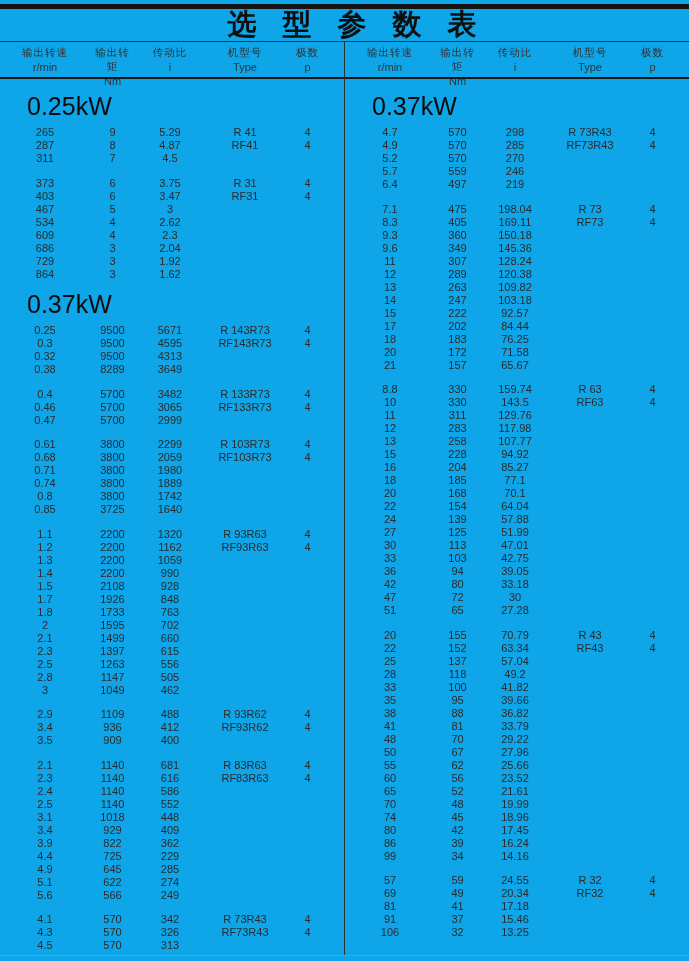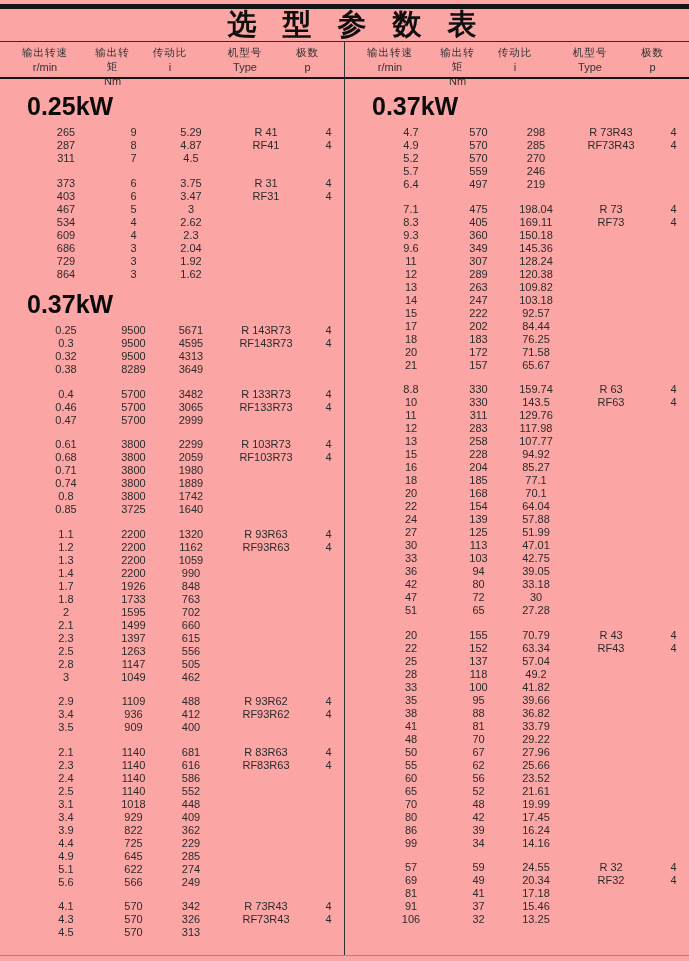--- a/index.html
+++ b/index.html
@@ -1,18 +1,18 @@
 <!DOCTYPE html>
 <html><head>
 <meta charset="utf-8">
 <style>
   html,body { margin:0; padding:0; background:#e8e8e8; }
   .page {
     position:relative; width:689px; height:961px; margin:0 auto;
-    background:#fca5a5; overflow:hidden;
+    background:#0ea5e9; overflow:hidden;
     font-family:"Liberation Sans", sans-serif;
   }
   .topbar { position:absolute; top:4px; left:0; width:689px; height:5px; background:#141414; }
   .title {
     position:absolute; top:9px; left:12px; width:689px; margin:0;
     text-align:center; font-size:29px; line-height:31px; font-weight:bold;
     letter-spacing:9px; color:#0e0e0e;
   }
   .title-rule { position:absolute; top:41px; left:0; width:689px; height:1px; background:#2f2f2f; }
   .header-row { position:absolute; top:45px; left:0; width:689px; display:flex; }
@@ -21,24 +21,24 @@
   .hcell { text-align:center; color:#333; }
   .h-label { font-size:10.5px; line-height:14px; letter-spacing:1px; }
   .h-unit  { font-size:11px;   line-height:16px;text-align:center; }
   .header-rule { position:absolute; top:77px; left:0; width:689px; height:2px; background:#161616; }
   .vdivider { position:absolute; top:41px; left:344px; width:1px; height:915px; background:#303030; }
   .bottomline { position:absolute; top:955px; left:0; width:689px; height:1px; background:#8f8f8f; }
   .content { position:absolute; top:90px; left:0; width:689px; display:flex; }
   .col { width:344px; }
   .col + .col { margin-left:1px; }
   .section-heading {
-    font-size:25px; line-height:25px; font-weight:bold; color:#0b0b0b;
+    font-size:25px; line-height:25px; font-weight:normal; color:#0b0b0b;
     margin:4px 0 7px 0; padding-left:27px;
   }
-  .block { margin-bottom:11.5px;margin-left:21px; }
+  .block { margin-bottom:11.5px; }
   .row { display:grid; grid-template-columns:90px 45px 70px 80px 45px; height:13px; }
   .cell {
     text-align:center; font-size:11px; line-height:13px;
     color:#2b2b2b; white-space:pre;
   }
 </style>
 </head>
 <body>
 
 <div class="page">
@@ -301,20 +301,27 @@
             <span class="cell"></span>
           </div>
           <div class="row">
             <span class="cell">1.4</span>
             <span class="cell">2200</span>
             <span class="cell">990</span>
             <span class="cell"></span>
             <span class="cell"></span>
           </div>
           <div class="row">
+            <span class="cell">1.5</span>
+            <span class="cell">2108</span>
+            <span class="cell">928</span>
+            <span class="cell"></span>
+            <span class="cell"></span>
+          </div>
+          <div class="row">
             <span class="cell">1.7</span>
             <span class="cell">1926</span>
             <span class="cell">848</span>
             <span class="cell"></span>
             <span class="cell"></span>
           </div>
           <div class="row">
             <span class="cell">1.8</span>
             <span class="cell">1733</span>
             <span class="cell">763</span>
@@ -839,20 +846,27 @@
             <span class="cell">65</span>
             <span class="cell">52</span>
             <span class="cell">21.61</span>
             <span class="cell"></span>
             <span class="cell"></span>
           </div>
           <div class="row">
             <span class="cell">70</span>
             <span class="cell">48</span>
             <span class="cell">19.99</span>
+            <span class="cell"></span>
+            <span class="cell"></span>
+          </div>
+          <div class="row">
+            <span class="cell">74</span>
+            <span class="cell">45</span>
+            <span class="cell">18.96</span>
             <span class="cell"></span>
             <span class="cell"></span>
           </div>
           <div class="row">
             <span class="cell">80</span>
             <span class="cell">42</span>
             <span class="cell">17.45</span>
             <span class="cell"></span>
             <span class="cell"></span>
           </div>

